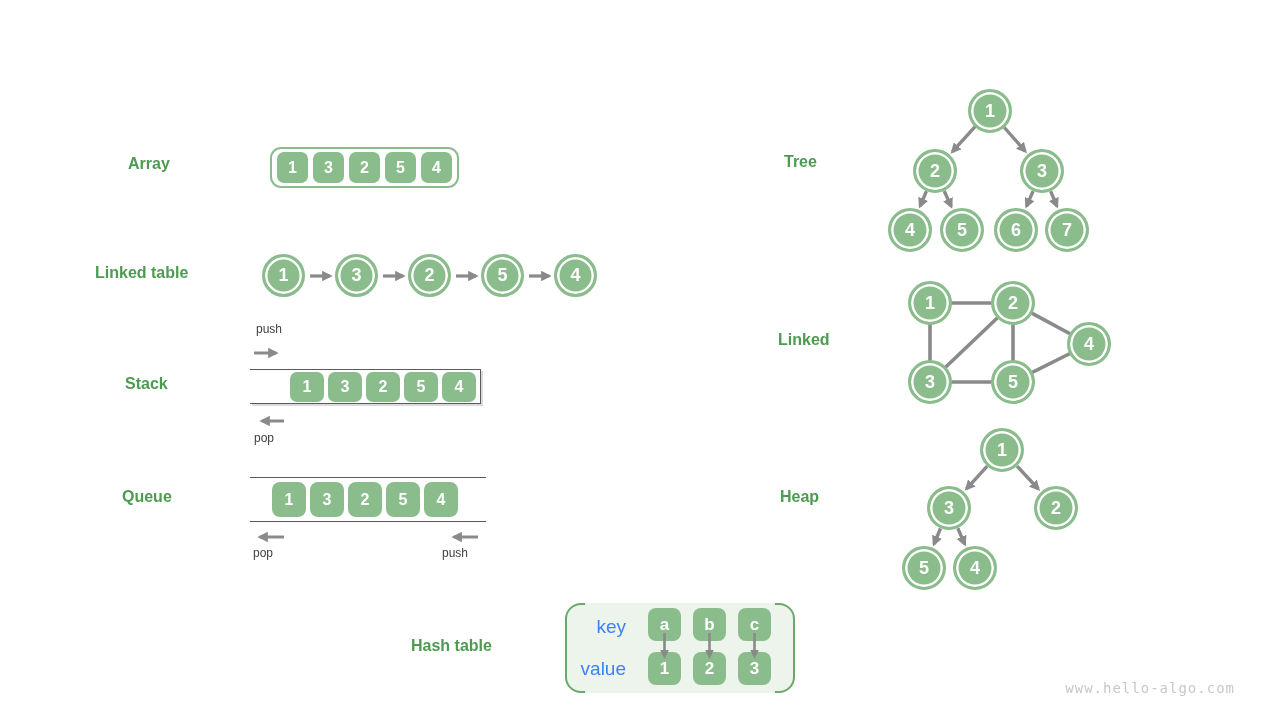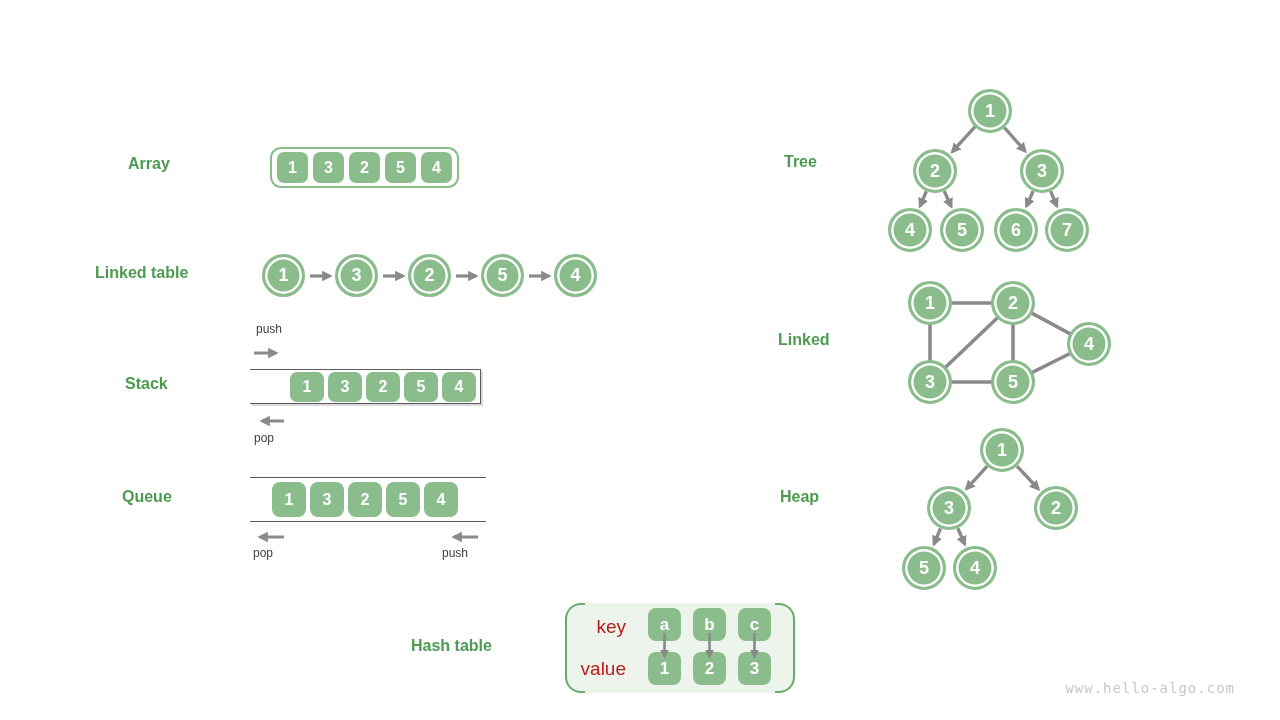--- a/index.html
+++ b/index.html
@@ -40,21 +40,21 @@
   .qline{height:0;border-top:1.5px solid #5a5a5a;width:236px;}
   .queue-cells{display:flex;gap:4px;}
   .queue-cells .cell{width:34px;height:35px;border-radius:8px;}
   .hash-box{
     width:230px;height:90px;box-sizing:border-box;background:#ecf4ec;
     border:2px solid #68aa6c;border-radius:16px;
   }
   .hash-mask{position:absolute;left:18px;right:18px;height:3px;background:#ecf4ec;}
   .hash-mask.top{top:-2px;}
   .hash-mask.bot{bottom:-2px;}
-  .hash-hdr{font-size:19px;color:#b91c1c;text-align:right;}
+  .hash-hdr{font-size:19px;color:#3b82f6;text-align:right;}
   .hash-cell{
     position:absolute;width:33px;height:33px;border-radius:8px;background:#8abc8c;
     display:flex;align-items:center;justify-content:center;
     color:#fff;font-size:17px;font-weight:bold;
   }
   .layer{position:absolute;left:0;top:0;width:1280px;height:720px;pointer-events:none;}
   #edges-layer{z-index:1;}
   #hash-arrow-layer{z-index:3;}
   .watermark{
     font-family:"DejaVu Sans Mono",monospace;font-size:14px;color:#c8c8c8;letter-spacing:1px;

